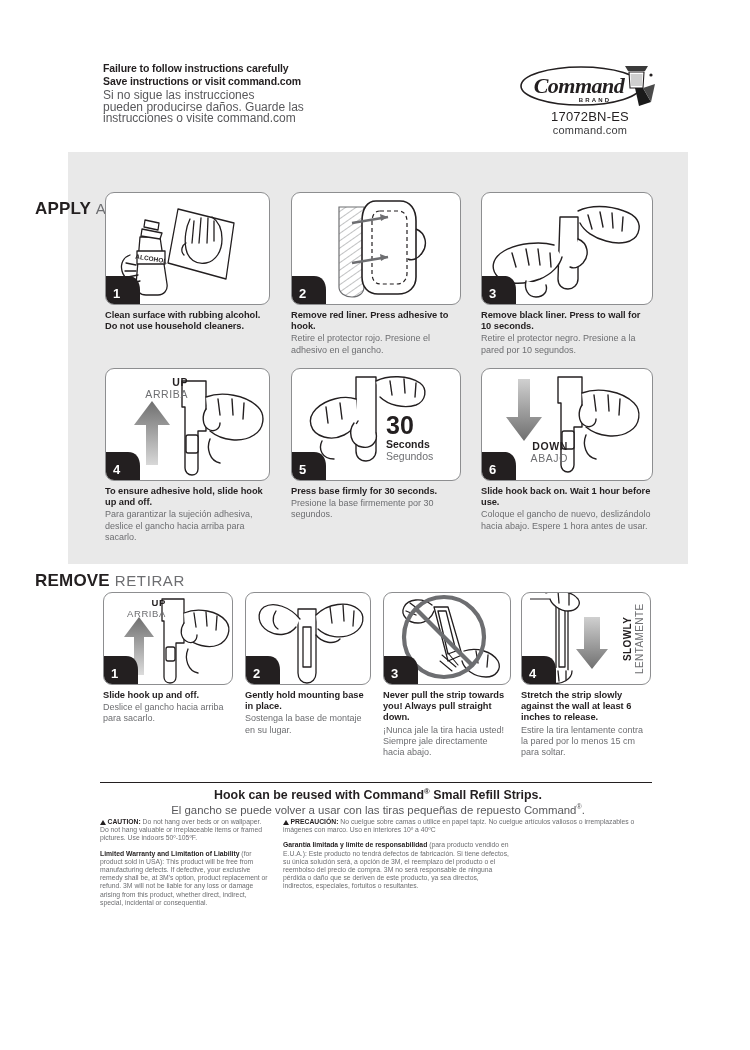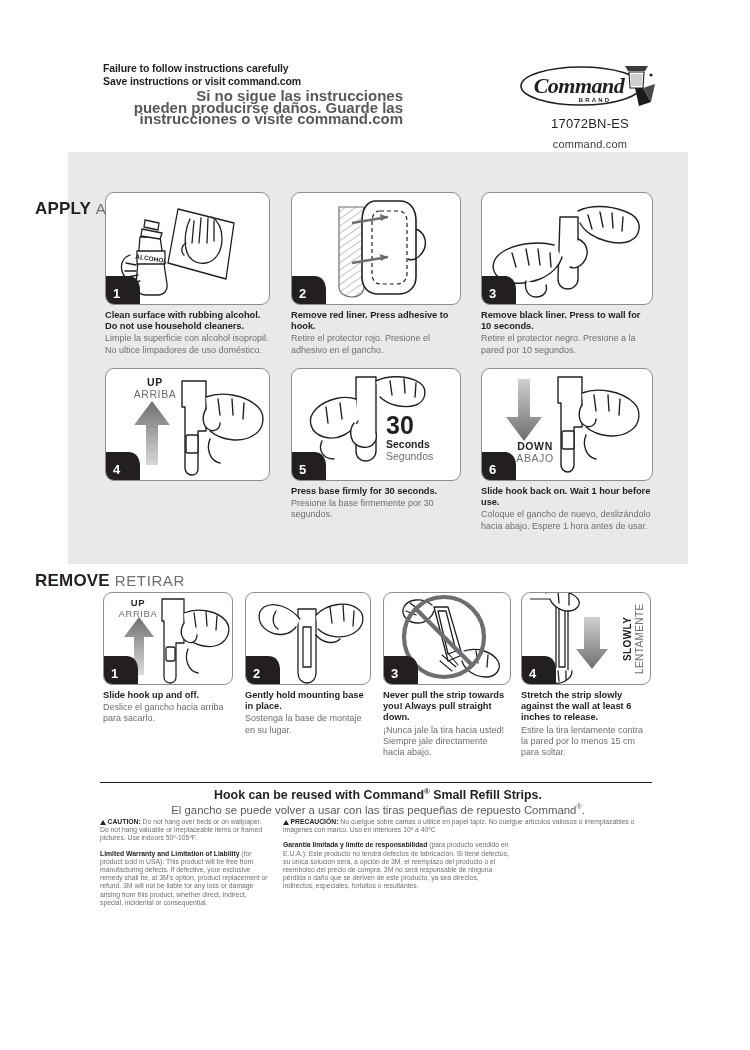--- a/index.html
+++ b/index.html
@@ -18,27 +18,27 @@
   .header{
     position:absolute;left:0;top:0;width:750px;height:150px;
   }
   .hdr-text{position:absolute;left:103px;top:62px;width:300px;}
   .hdr-en{
     font-size:10.5px;line-height:12.6px;font-weight:bold;color:#231f20;
     letter-spacing:-0.1px;
   }
   .hdr-es{
     margin-top:3px;
-    font-size:15px;line-height:11.4px;color:#58585b;font-weight:bold;text-align:right;
+    font-size:12px;line-height:11.4px;color:#58585b;font-weight:normal;
   }
   .hdr-logo-wrap{position:absolute;left:515px;top:62px;width:150px;text-align:center;}
   .logo-box{position:relative;width:146px;height:48px;margin:0 auto;}
   .logo-svg{display:block;}
   .sku{
-    margin-top:7px;font-size:13px;line-height:14px;color:#231f20;
+    margin-top:0;font-size:13px;line-height:14px;color:#231f20;
     font-family:"Liberation Sans", sans-serif;letter-spacing:0.2px;
   }
   .sku-sub{font-size:11px;line-height:13px;color:#3b3b3d;}
 
   
   .panel-apply{
     position:absolute;left:68px;top:152px;width:620px;height:412px;
     background:#e9e9e9;
   }
   .panel-remove{
@@ -75,21 +75,21 @@
   .cap .en{
     font-size:9.3px;line-height:11.2px;font-weight:bold;color:#231f20;
     letter-spacing:-0.05px;
   }
   .cap .es{
     margin-top:1px;font-size:9.0px;line-height:11.2px;color:#6d6e71;
   }
 
   
   .arrowlbl{
-    position:absolute;font-size:10.5px;line-height:11.5px;text-align:center;
+    position:absolute;font-size:10.5px;line-height:11.5px;text-align:right;
     letter-spacing:0.6px;
   }
   .arrowlbl .a-en{font-weight:bold;color:#231f20;}
   .arrowlbl .a-es{color:#6d6e71;font-weight:normal;}
   .secs{
     position:absolute;text-align:left;
   }
   .secs .n{font-size:25px;font-weight:bold;color:#231f20;line-height:25px;}
   .secs .e{font-size:10.5px;font-weight:bold;color:#231f20;line-height:12px;}
   .secs .s{font-size:10.5px;color:#6d6e71;line-height:12px;}
@@ -194,21 +194,20 @@
       </svg>
       <div class="badge">
         <svg width="34" height="28" viewBox="0 0 34 28">
           <path d="M0 0 L22 0 C30 0 34 6 34 14 L34 28 L0 28 Z" fill="#231f20"></path>
         </svg>
         <span>1</span>
       </div>
     </div>
     <div class="cap">
       <div class="en">Clean surface with rubbing alcohol. Do not use household cleaners.</div>
-      <div class="es">Limpie la superficie con alcohol isopropil. No ultice limpadores de uso doméstico.</div>
     </div>
   </div>
 
   <div class="step" style="left:291px;top:192px;width:170px;">
     <div class="art" style="height:113px;">
       <svg width="168" height="111" viewBox="0 0 168 111">
         <defs>
           <pattern id="hatch" width="6" height="6" patternUnits="userSpaceOnUse" patternTransform="rotate(55)">
             <line x1="0" y1="0" x2="0" y2="6" stroke="#8d8e90" stroke-width="1.1"></line>
           </pattern>
@@ -297,20 +296,24 @@
       <div class="arrowlbl" style="left:16px;top:8px;width:66px;">
         <div class="a-en">UP</div>
         <div class="a-es">ARRIBA</div>
       </div>
       <div class="badge">
         <svg width="34" height="28" viewBox="0 0 34 28">
           <path d="M0 0 L22 0 C30 0 34 6 34 14 L34 28 L0 28 Z" fill="#231f20"></path>
         </svg>
         <span>4</span>
       </div>
+    </div>
+    <div class="cap">
+      <div class="en">To ensure adhesive hold, slide hook up and off.</div>
+      <div class="es">Para garantizar la sujeción adhesiva, deslice el gancho hacia arriba para sacarlo.</div>
     </div>
   </div>
 
   <div class="step" style="left:291px;top:368px;width:170px;">
     <div class="art" style="height:113px;">
       <svg width="168" height="111" viewBox="0 0 168 111">
         <g fill="#ffffff" stroke="#231f20" stroke-width="1.4" stroke-linejoin="round" stroke-linecap="round">
 
           <path d="M64 8 L84 8 L84 82 C84 88 79 92 74 92 C68 92 64 88 64 82 Z"></path>
 

